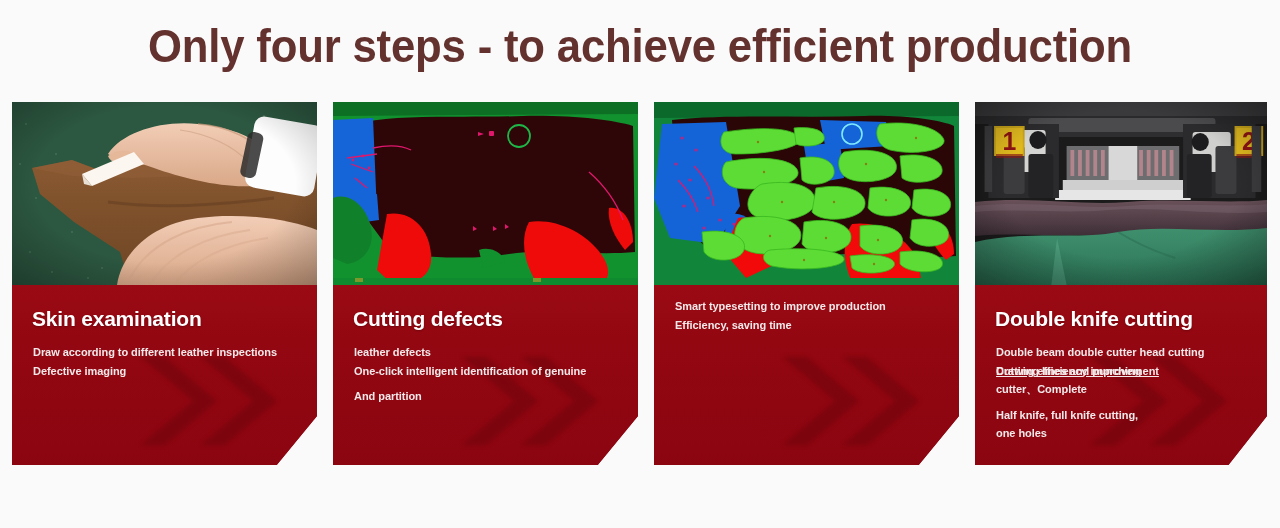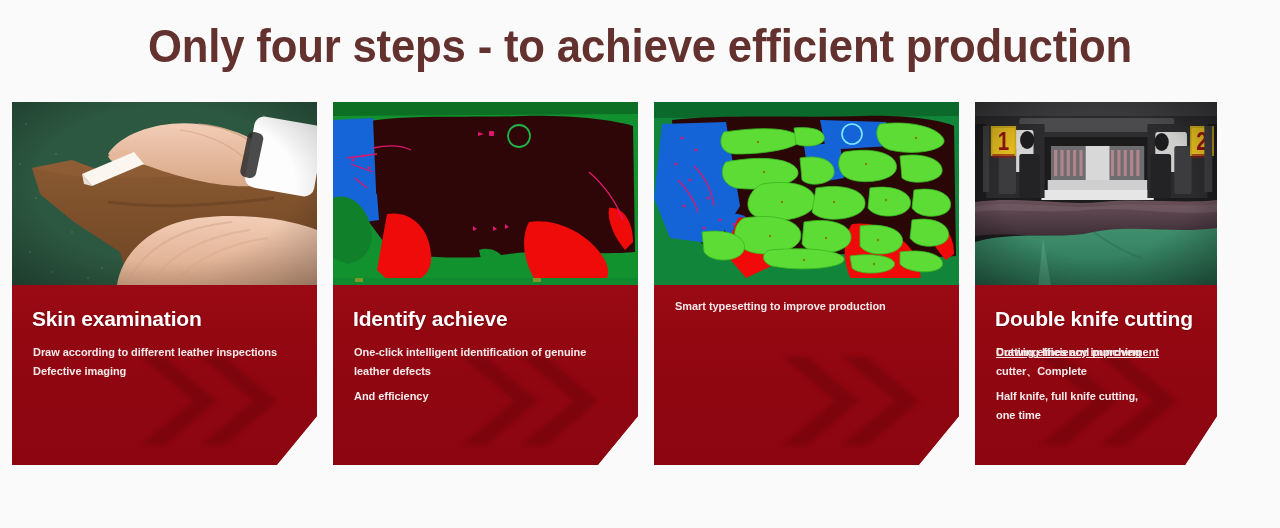--- a/index.html
+++ b/index.html
@@ -46,21 +46,21 @@
   .card {
     position: relative;
     width: 305px;
     height: 363px;
     overflow: hidden;
     background: #8f0711;
     -webkit-clip-path: polygon(0 0, 100% 0, 100% 86.5%, 86.8% 100%, 0 100%);
     clip-path: polygon(0 0, 100% 0, 100% 86.5%, 86.8% 100%, 0 100%);
     flex: 0 0 auto;
   }
-  .card:last-child { width: 242px; }
+  .card:last-child { width: 292px; }
 
   
   .card-photo {
     position: relative;
     width: 100%;
     height: 183px;
     overflow: hidden;
     background: #2d5741;
   }
   .card-photo svg { display: block; width: 100%; height: 100%; }
@@ -243,25 +243,25 @@
         </g>
       </svg>
     </div>
     <div class="card-body">
       <div class="chev-wrap">
         <svg viewBox="0 0 170 120">
           <path d="M10 16 L62 60 L10 104 L34 104 L86 60 L34 16 Z" fill="#6f040c"></path>
           <path d="M70 16 L122 60 L70 104 L94 104 L146 60 L94 16 Z" fill="#6f040c"></path>
         </svg>
       </div>
-      <h3 class="card-title">Identify achieve</h3>
+      <h3 class="card-title">Cutting defects</h3>
       <ul class="card-lines">
+        <li>leather defects</li>
         <li>One-click intelligent identification of genuine</li>
-        <li>leather defects</li>
-        <li class="spaced">And efficiency</li>
+        <li class="spaced">And partition</li>
       </ul>
     </div>
   </div>
 
   <div class="card">
     <div class="card-photo">
       <svg viewBox="0 0 305 183" preserveAspectRatio="none">
         <rect width="305" height="183" fill="#11863a"></rect>
         <path d="M0 0 L305 0 L305 14 L0 16 Z" fill="#0b6a2b"></path>
         <path d="M18 18 C70 12, 140 16, 210 14 C252 13, 286 18, 300 24 L302 154 C258 158, 206 148, 170 154 C130 160, 88 158, 56 150 L26 118 Z" fill="#2b0607"></path>
@@ -328,20 +328,21 @@
     </div>
     <div class="card-body">
       <div class="chev-wrap">
         <svg viewBox="0 0 170 120">
           <path d="M10 16 L62 60 L10 104 L34 104 L86 60 L34 16 Z" fill="#6f040c"></path>
           <path d="M70 16 L122 60 L70 104 L94 104 L146 60 L94 16 Z" fill="#6f040c"></path>
         </svg>
       </div>
       <ul class="card-lines">
         <li>Smart typesetting to improve production</li>
+        <li>Efficiency, saving time</li>
       </ul>
     </div>
   </div>
 
   <div class="card">
     <div class="card-photo">
       <svg viewBox="0 0 306 183" preserveAspectRatio="none">
         <defs>
           <linearGradient id="hide4" x1="0" y1="0" x2="0" y2="1">
             <stop offset="0" stop-color="#6a5159"></stop>
@@ -416,24 +417,25 @@
     </div>
     <div class="card-body">
       <div class="chev-wrap">
         <svg viewBox="0 0 170 120">
           <path d="M10 16 L62 60 L10 104 L34 104 L86 60 L34 16 Z" fill="#6f040c"></path>
           <path d="M70 16 L122 60 L70 104 L94 104 L146 60 L94 16 Z" fill="#6f040c"></path>
         </svg>
       </div>
       <h3 class="card-title">Double knife cutting</h3>
       <ul class="card-lines">
+        <li>Double beam double cutter head cutting</li>
         <li class="overlap-host">
           <span class="overlap-under">Drawing lines and punching</span>
           <span class="overlap-over">Cutting efficiency improvement</span>
         </li>
         <li>cutter、Complete</li>
         <li class="spaced">Half knife, full knife cutting,</li>
-        <li>one time</li>
+        <li>one holes</li>
       </ul>
     </div>
   </div>
 
 </div>
 
 </body></html>

